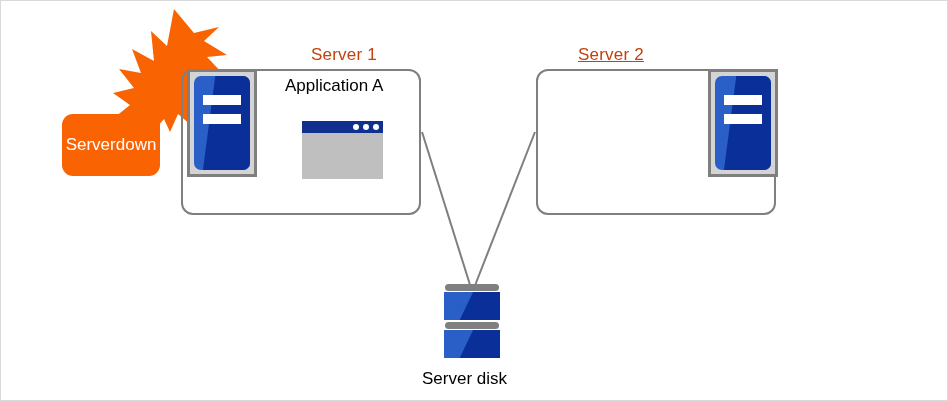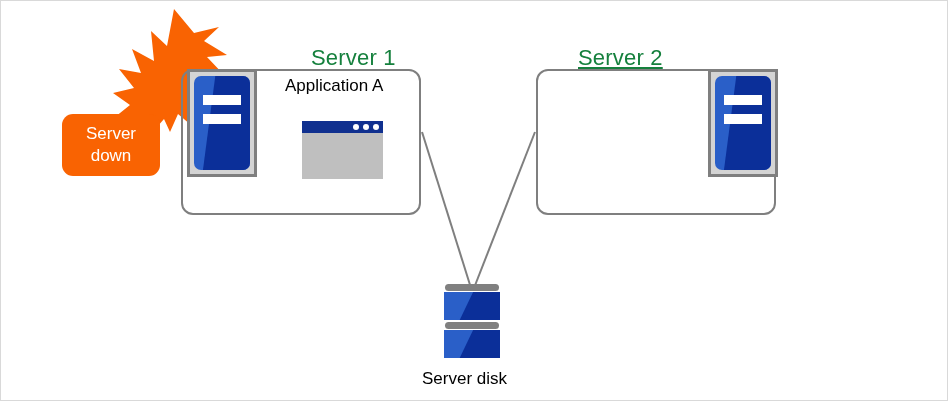--- a/index.html
+++ b/index.html
@@ -23,22 +23,22 @@
   .svg-layer {
     position: absolute;
     left: 0;
     top: 0;
     width: 948px;
     height: 401px;
   }
   
   .node-title {
     position: absolute;
-    font-size: 22px;
-    color: #15803d;
+    font-size: 17px;
+    color: #c2410c;
     white-space: nowrap;
     letter-spacing: 0.2px;
   }
   #server1-title { left: 310px; top: 44px; }
   #server2-title { left: 577px; top: 44px; text-decoration: underline; }
   #app-label {
     position: absolute;
     left: 284px;
     top: 75px;
     font-size: 17px;
@@ -59,21 +59,21 @@
     left: 61px;
     top: 113px;
     width: 98px;
     height: 62px;
     background: #f96302;
     border-radius: 11px;
     color: #ffffff;
     font-size: 17px;
     line-height: 22px;
     display: flex;
-    flex-direction: column;
+    flex-direction: row;
     align-items: center;
     justify-content: center;
     text-align: center;
   }
   #alert-badge span { display: block; }
   
   .server-panel {
     position: absolute;
     border: 2px solid #7f7f7f;
     border-radius: 12px;

